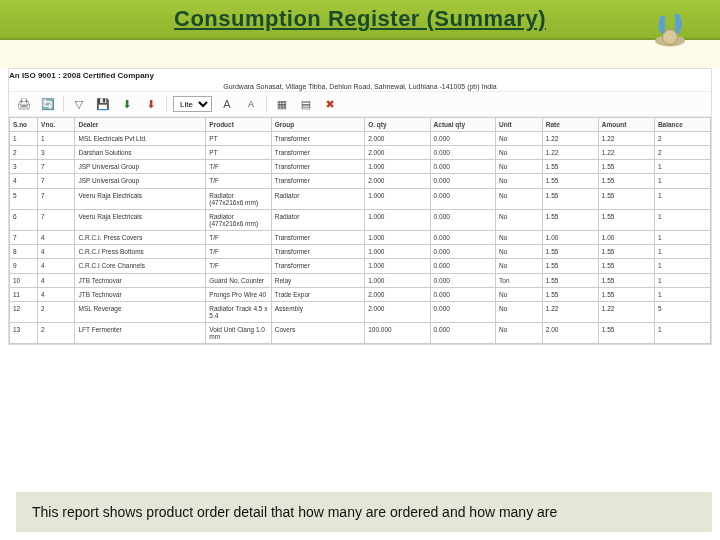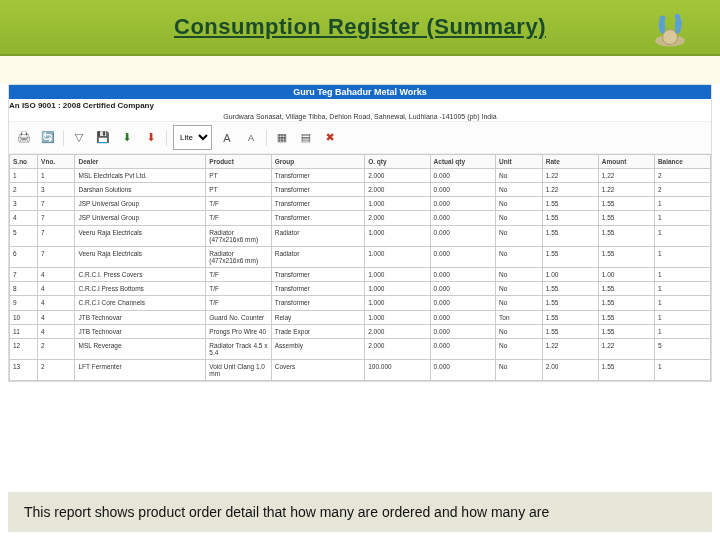--- a/index.html
+++ b/index.html
@@ -1,37 +1,37 @@
 <!DOCTYPE html>
 <html><head>
 <meta charset="utf-8">
 <style>
   * { box-sizing: border-box; margin: 0; padding: 0; }
   body { font-family: Arial, sans-serif; width: 720px; height: 540px; background: #fff; overflow: hidden; position: relative; }
-  .header-bar { background: linear-gradient(to bottom, #a4c639 0%, #8fb52e 100%); height: 56px; display: flex; align-items: center; justify-content: center; position: relative; border-bottom: 2px solid #7a9e28; }
+  .header-bar { background: linear-gradient(to bottom, #a4c639 0%, #8fb52e 100%); height: 40px; display: flex; align-items: center; justify-content: center; position: relative; border-bottom: 2px solid #7a9e28; }
   .header-bar h1 { color: #1a4b2a; font-size: 22px; text-decoration: underline; font-weight: bold; letter-spacing: 0.5px; }
   .logo-box { position: absolute; right: 20px; top: -6px; width: 60px; height: 60px; display:flex; align-items:center; justify-content:center; }
   .spacer-band { background: #fffbea; height: 28px; }
   .report-area { background: #fff; border: 1px solid #ddd; margin: 0 8px; font-size: 8px; color: #222; }
   .company-band { background: #1569c7; color: #fff; text-align: center; padding: 2px 0; font-size: 9px; font-weight: bold; }
   .cert-line { font-size: 8px; font-weight: bold; padding: 2px 0; }
   .addr-line { text-align: center; font-size: 7px; padding: 1px 0; color: #333; }
   .sub-band { background: #1569c7; color: #fff; text-align: center; font-size: 8px; padding: 1px 4px; display: inline-block; margin: 2px auto; }
   .sub-band-wrap { text-align: center; }
   .range-line { color: #9a1a1a; font-size: 8px; padding: 2px 6px; }
   .toolbar { display: flex; align-items: center; gap: 6px; padding: 3px 6px; background: #fcfcfc; border-top: 1px solid #eee; border-bottom: 1px solid #eee; flex-wrap: wrap; }
   .tbtn { width: 18px; height: 18px; display: inline-flex; align-items: center; justify-content: center; font-size: 11px; color: #555; border: 1px solid transparent; cursor: pointer; }
   .tsep { width: 1px; height: 16px; background: #ddd; }
-  .font-sel { font-size: 8px; border: 1px solid #aaa; padding: 0 2px; height: 25px; background: #fff; }
+  .font-sel { font-size: 8px; border: 1px solid #aaa; padding: 0 2px; height: 16px; background: #fff; }
   .grid { width: 100%; border-collapse: collapse; font-size: 6.5px; color: #333; }
   .grid th, .grid td { border: 1px solid #ccc; padding: 3px 3px; text-align: left; vertical-align: top; white-space: nowrap; overflow: hidden; text-overflow: ellipsis; }
   .grid th { font-weight: bold; background: #fafafa; color: #444; font-size: 6.5px; }
   .grid td { height: 14px; }
   .grid td.wrap { white-space: normal; line-height: 1.1; }
-  .footer-band { background: #e6e6d8; padding: 12px 16px; font-size: 14px; color: #111; position: absolute; bottom: 8px; left: 8px; right: 8px; }
+  .footer-band { background: #e6e6d8; padding: 12px 16px; font-size: 14px; color: #111; position: absolute; bottom: 8px; left: 16px; right: 8px; }
   .col-sno{width:3%}.col-vno{width:4%}.col-dealer{width:14%}.col-prod{width:7%}.col-group{width:10%}.col-qty{width:7%}.col-aqty{width:7%}.col-unit{width:5%}.col-rate{width:6%}.col-amt{width:6%}.col-bal{width:6%}
 </style>
 </head>
 <body>
 
 <div class="header-bar">
   <h1>Consumption Register (Summary)</h1>
   <div class="logo-box">
     <svg viewBox="0 0 60 60" width="56" height="56">
       <ellipse cx="30" cy="48" rx="16" ry="6" fill="#c7b98a"></ellipse>
@@ -40,21 +40,20 @@
       <path d="M40 40 Q46 26 38 20 Q34 28 36 40 Z" fill="#5aa0d6"></path>
       <circle cx="22" cy="24" r="3" fill="#5aa0d6"></circle>
       <circle cx="38" cy="22" r="3" fill="#5aa0d6"></circle>
     </svg>
   </div>
 </div>
 
 <div class="spacer-band"></div>
 
 <div class="report-area">
-  <div class="company-band">Guru Teg Bahadur Metal Works</div>
   <div class="cert-line">An ISO 9001 : 2008 Certified Company</div>
   <div class="addr-line">Gurdwara Sonasat, Village Tibba, Dehlon Road, Sahnewal, Ludhiana -141005 (pb) India</div>
 
   <div class="toolbar">
     <span class="tbtn">🖨</span>
     <span class="tbtn">🔄</span>
     <span class="tsep"></span>
     <span class="tbtn">▽</span>
     <span class="tbtn">💾</span>
     <span class="tbtn" style="color:#2a7a2a">⬇</span>

